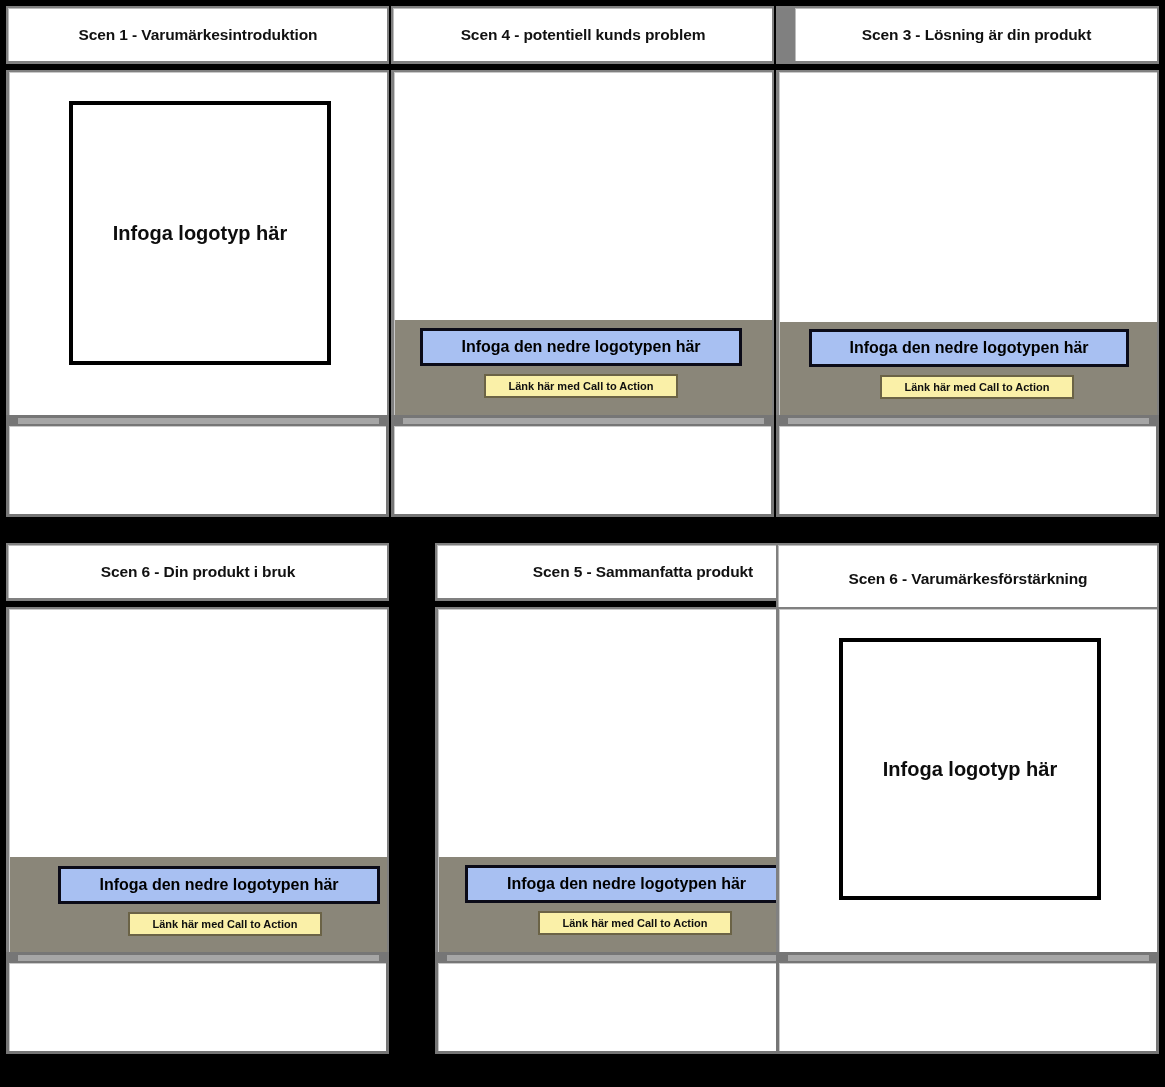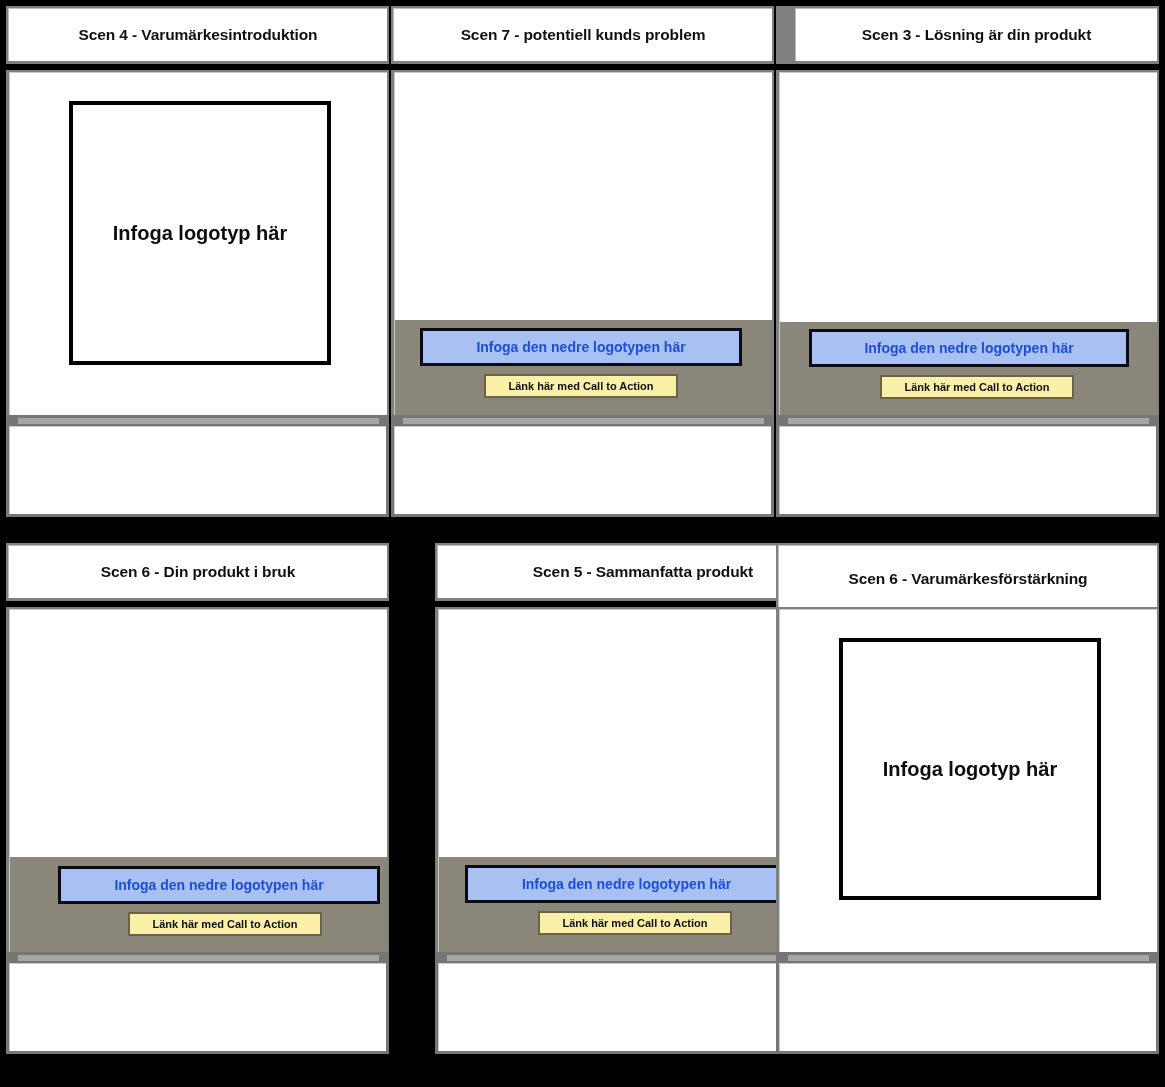--- a/index.html
+++ b/index.html
@@ -78,21 +78,21 @@
   }
   .band-inner{position:relative;width:100%;height:100%;}
   .logo-bar{
     position:absolute;
     background:#a8c0f2;
     border:3px solid #0b0b18;
     box-sizing:border-box;
     display:flex;align-items:center;justify-content:center;
   }
   .logo-bar .lbl{
-    font-size:14px;font-weight:bold;color:#1d4ed8;
+    font-size:16px;font-weight:bold;color:#000000;
     white-space:nowrap;line-height:1;
   }
   .cta{
     position:absolute;
     background:#faf0a8;
     border:2px solid #6b6346;
     box-sizing:border-box;
     display:flex;align-items:center;justify-content:center;
   }
   .cta .lbl{
@@ -127,42 +127,42 @@
   }
 </style>
 </head>
 <body>
 
 <div class="board">
 
   <div class="cell" style="left:6px;top:6px;width:383px;height:505px;">
     <div class="title-wrap" style="height:58px;">
       <div class="title-box">
-        <span class="title-text">Scen 4 - Varumärkesintroduktion</span>
+        <span class="title-text">Scen 1 - Varumärkesintroduktion</span>
       </div>
     </div>
     <div class="stage-wrap" style="top:64px;height:348px;">
       <div class="stage">
         <div class="logo-square" style="left:59px;top:28px;width:262px;height:264px;">
           <span class="lbl">Infoga logotyp här</span>
         </div>
       </div>
     </div>
     <div class="divider" style="top:409px;height:13px;">
       <div class="hl"></div>
     </div>
     <div class="notes-wrap" style="top:418px;height:93px;">
       <div class="notes"></div>
     </div>
   </div>
 
   <div class="cell" style="left:391px;top:6px;width:383px;height:505px;">
     <div class="title-wrap" style="height:58px;">
       <div class="title-box">
-        <span class="title-text">Scen 7 - potentiell kunds problem</span>
+        <span class="title-text">Scen 4 - potentiell kunds problem</span>
       </div>
     </div>
     <div class="stage-wrap" style="top:64px;height:348px;">
       <div class="stage">
         <div class="band" style="height:96px;">
           <div class="band-inner">
             <div class="logo-bar" style="left:25px;top:8px;width:322px;height:38px;">
               <span class="lbl">Infoga den nedre logotypen här</span>
             </div>
             <div class="cta" style="left:89px;top:54px;width:194px;height:24px;">

